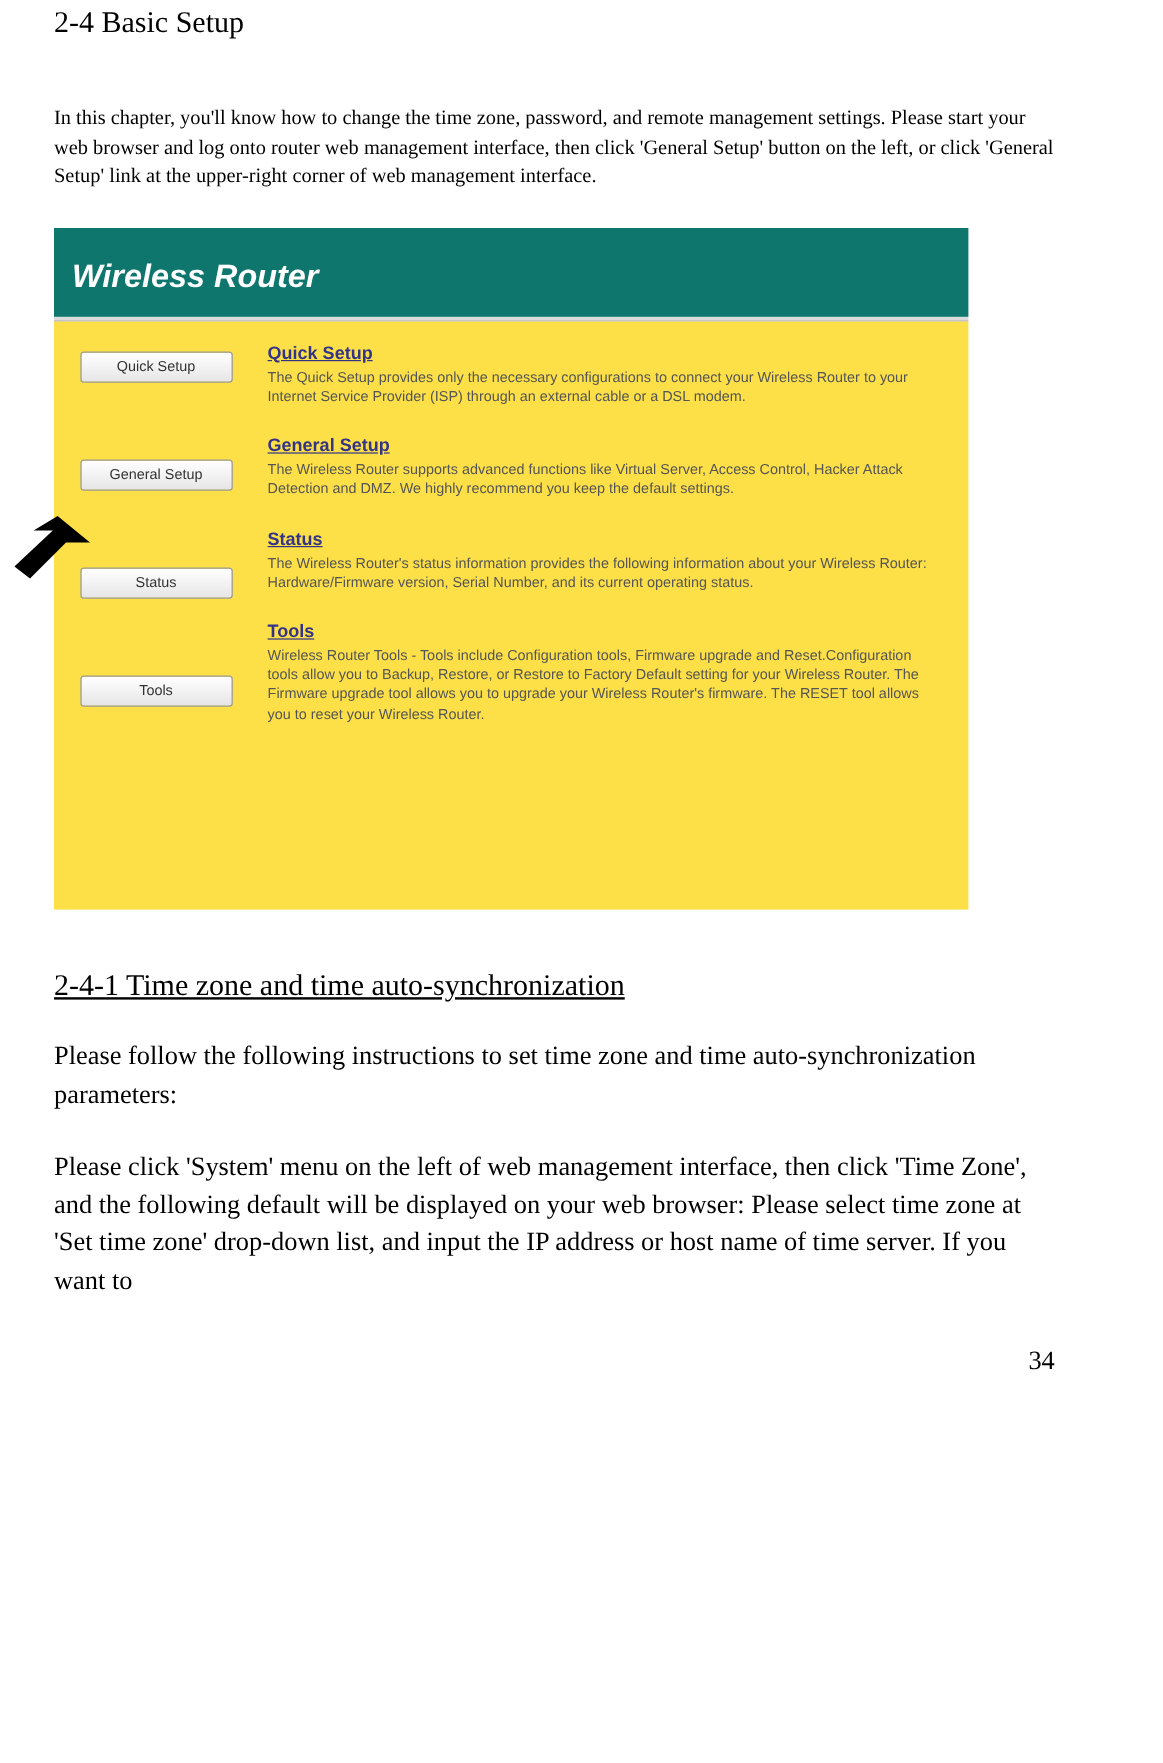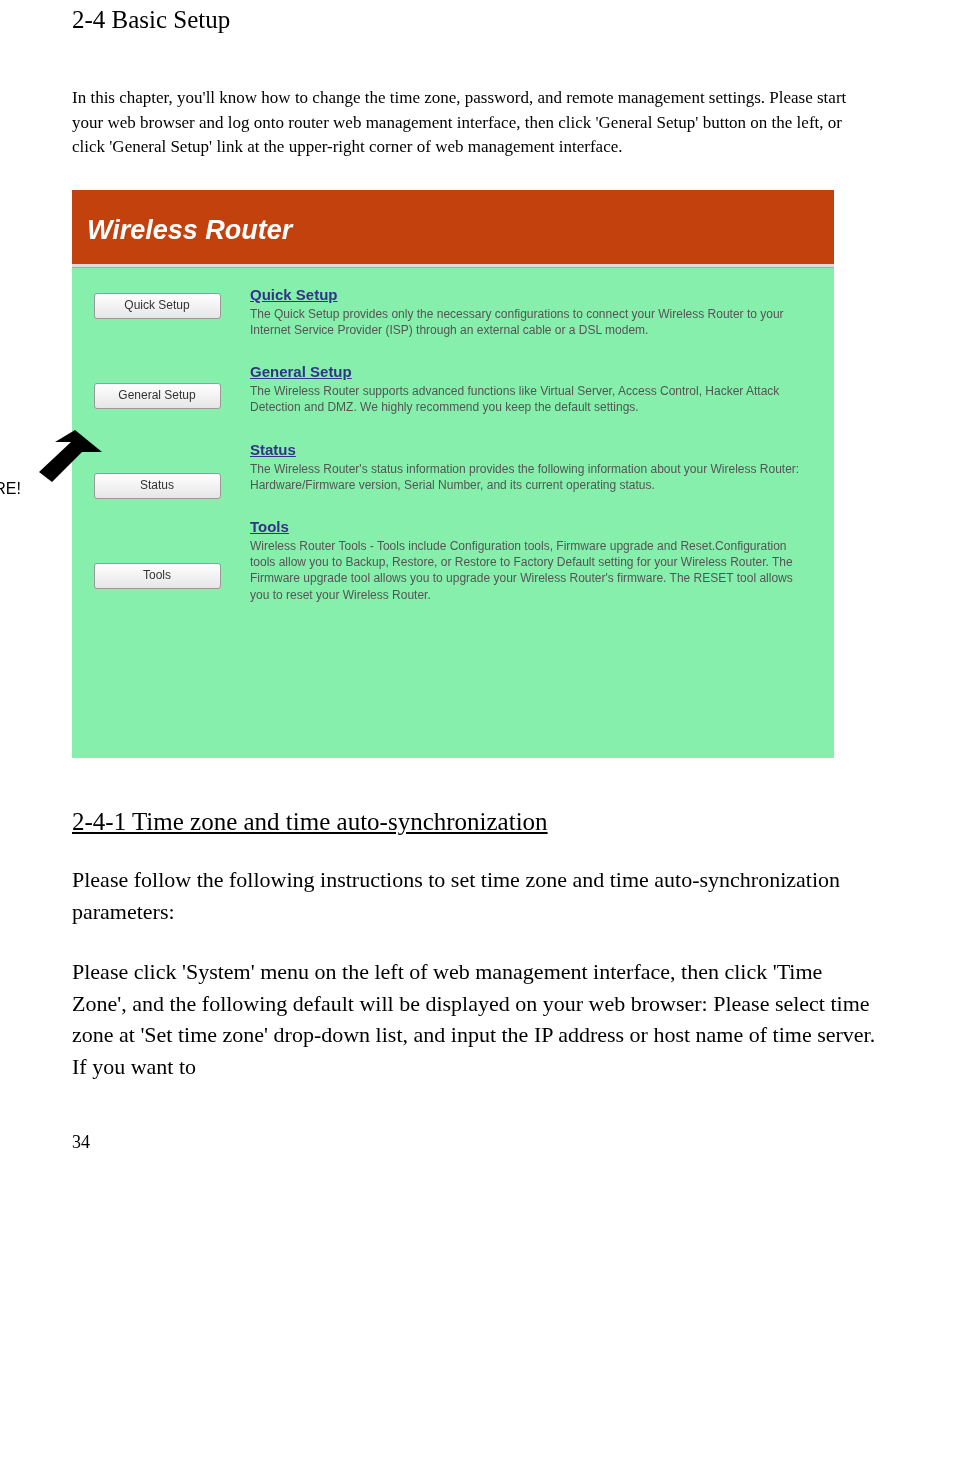--- a/index.html
+++ b/index.html
@@ -3,21 +3,21 @@
   <meta charset="utf-8">
   <style>
     body {
       margin: 0;
       padding: 0;
       font-family: "Times New Roman", serif;
       background: white;
       width: 969px;
     }
     .page {
-      padding: 0 90px 40px 72px;
+      padding: 0 90px 40px 45px;
     }
     .section-title {
       font-size: 25px;
       margin-top: 6px;
       margin-bottom: 52px;
     }
     .intro-para {
       font-size: 17px;
       line-height: 1.45;
       margin-bottom: 30px;
@@ -38,41 +38,41 @@
       position: absolute;
       left: -45px;
       top: 240px;
     }
     .router-screenshot {
       width: 762px;
       border: none;
       font-family: Arial, sans-serif;
     }
     .router-header {
-      background: #c2410c;
+      background: #0f766e;
       padding: 25px 15px 18px 15px;
       position: relative;
     }
     .router-header-title {
       font-style: italic;
       color: white;
       font-size: 27px;
       font-weight: bold;
     }
     .divider-line {
       height: 3px;
       background: #dcdcdc;
     }
     .divider-line-thin {
       height: 1px;
       background: #a9a9a9;
     }
     .router-body {
       display: flex;
-      background: #86efac;
+      background: #fde047;
       min-height: 490px;
     }
     .sidebar {
       width: 170px;
       padding: 25px 0;
       display: flex;
       flex-direction: column;
       gap: 64px;
       align-items: center;
     }
@@ -111,23 +111,23 @@
       font-size: 25px;
       margin-bottom: 28px;
       text-decoration: underline;
     }
     .body-para {
       font-size: 22px;
       line-height: 1.45;
       margin-bottom: 28px;
     }
     .page-number {
-      text-align: left;
-      font-size: 18px;
-      margin-top: 49px;
+      text-align: right;
+      font-size: 22px;
+      margin-top: 38px;
     }
   </style>
 </head>
 <body>
 
 <div class="page">
   <div class="section-title">2-4 Basic Setup</div>
 
   <div class="intro-para">In this chapter, you'll know how to change the time zone, password, and remote management settings. Please start your web browser and log onto router web management interface, then click 'General Setup' button on the left, or click 'General Setup' link at the upper-right corner of web management interface.</div>
 

